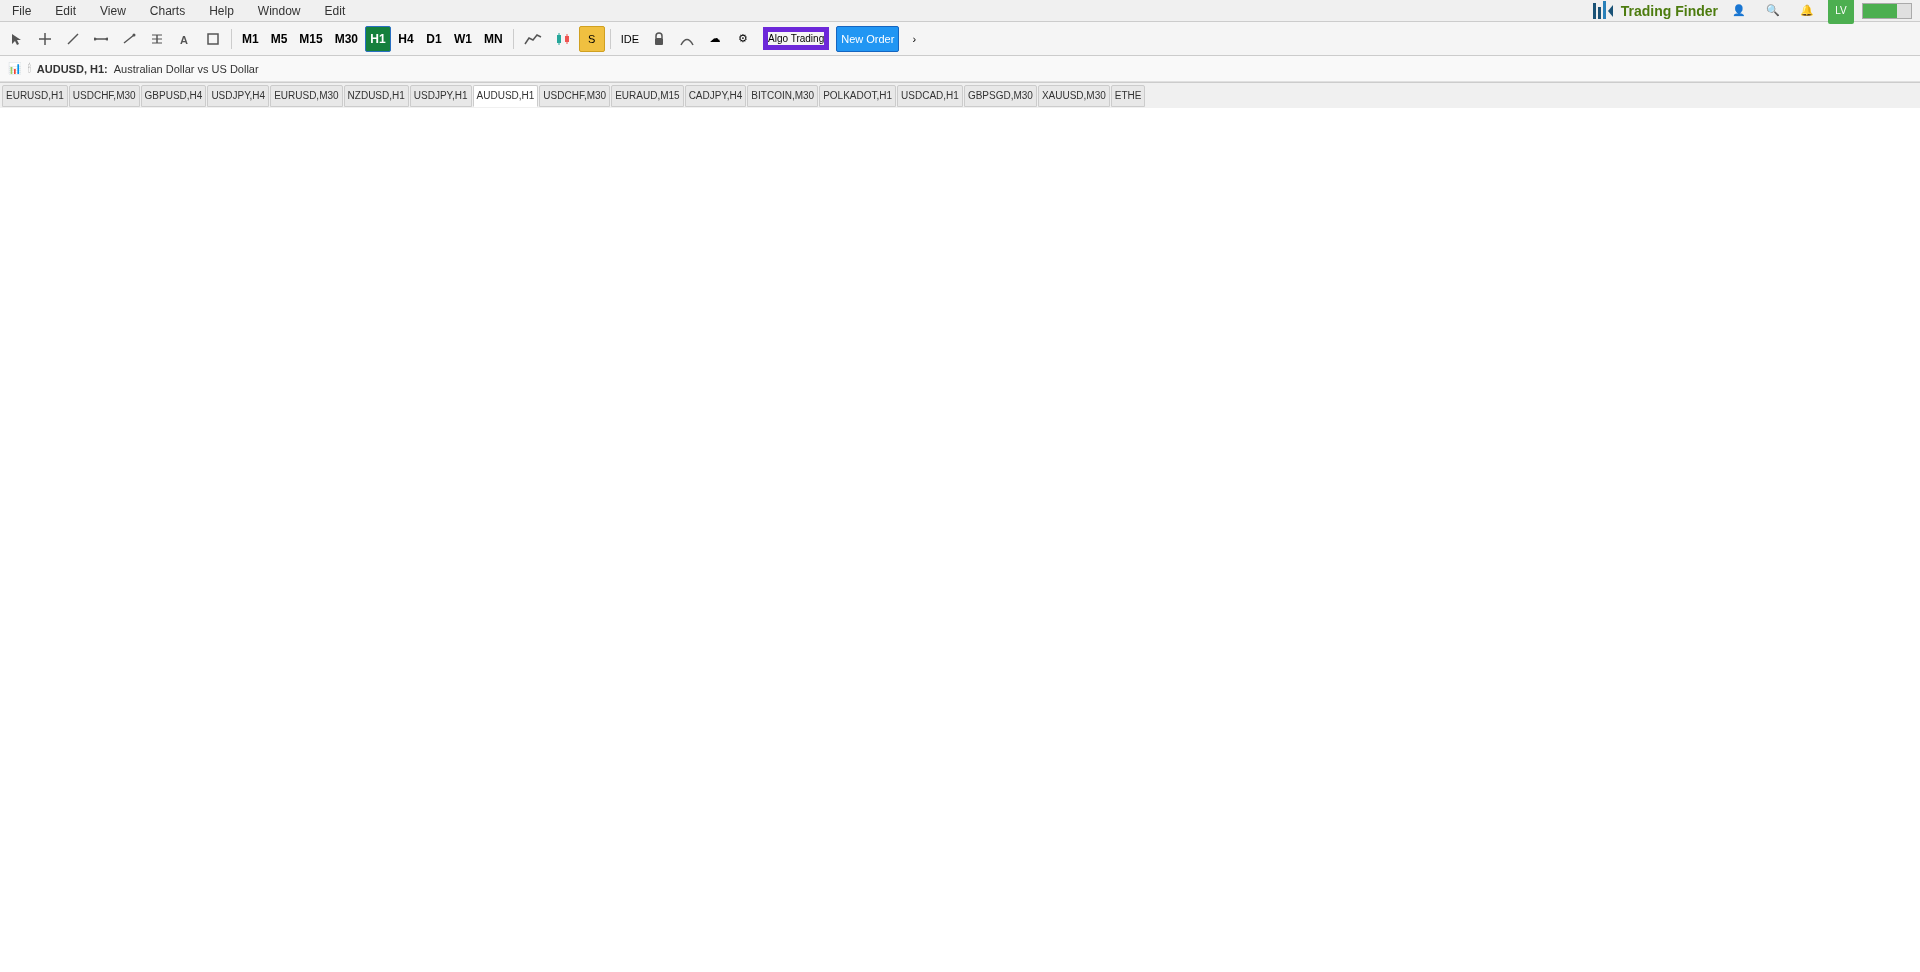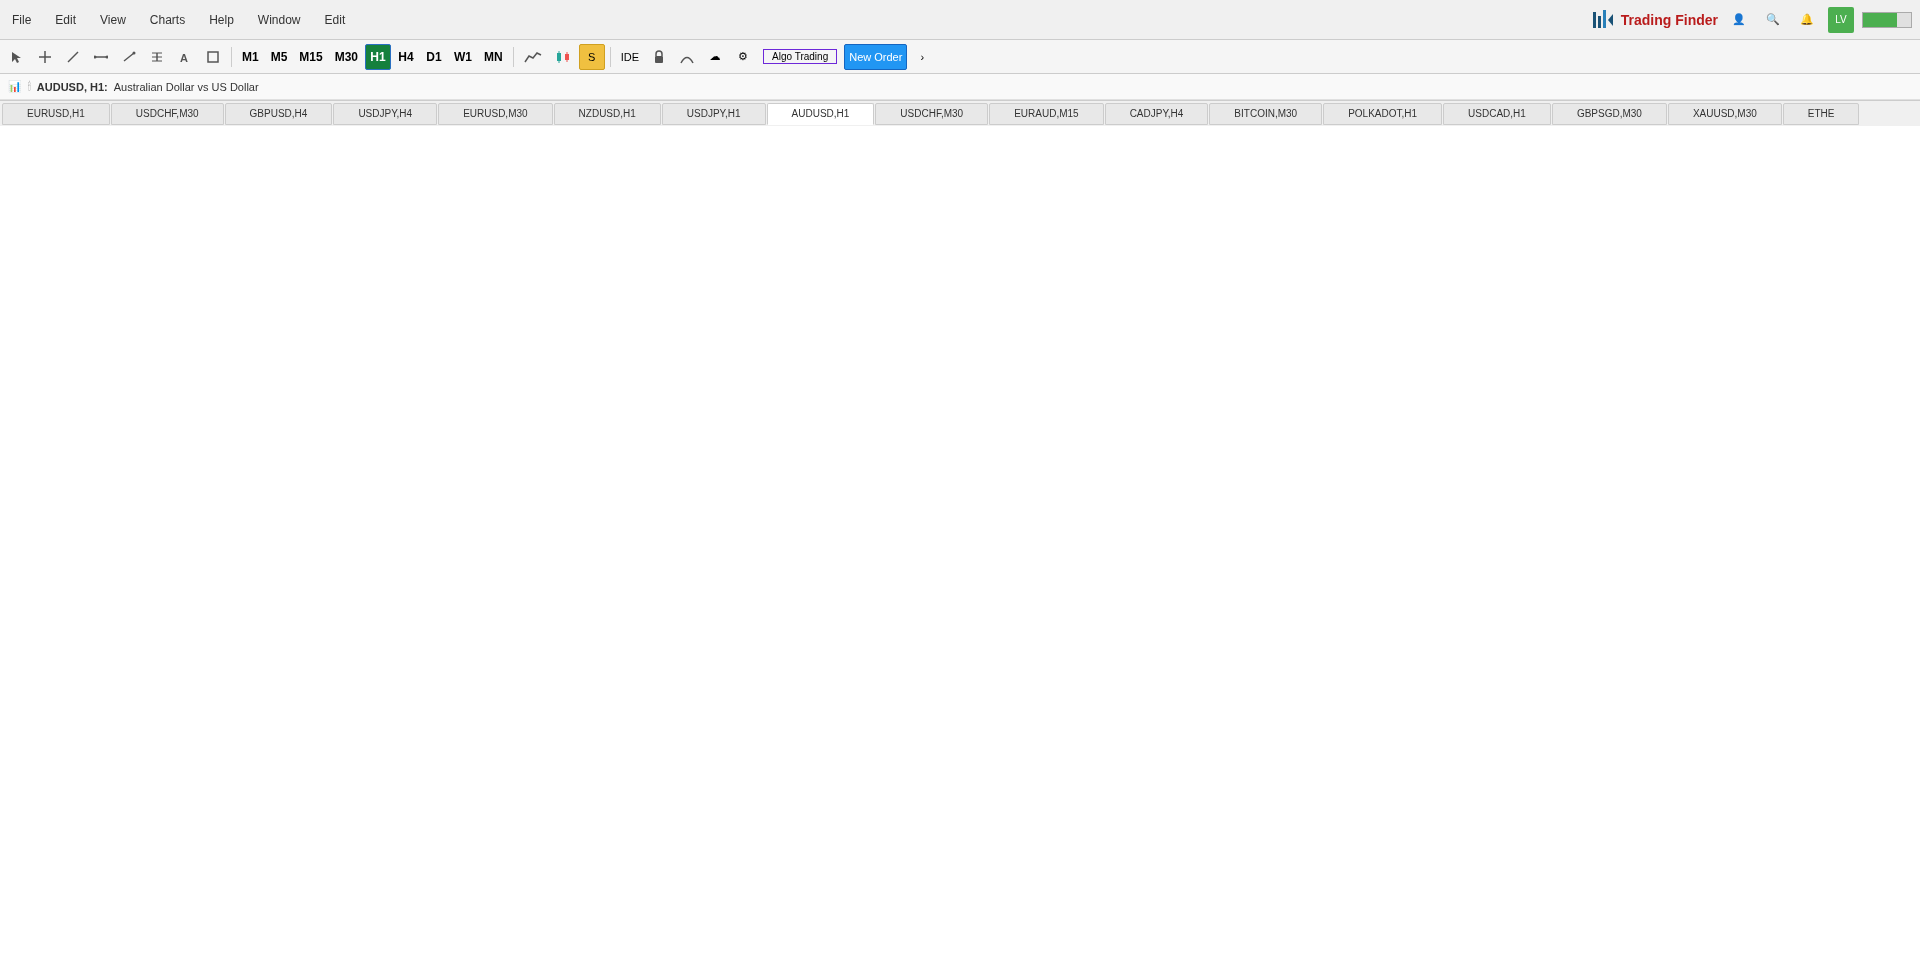--- a/index.html
+++ b/index.html
@@ -1,20 +1,20 @@
 <!DOCTYPE html>
 <html><head>
   <meta charset="utf-8">
   <style>
     * { margin: 0; padding: 0; box-sizing: border-box; }
     body { width: 1920px; height: 972px; overflow: hidden; background: #ffffff; font-family: 'Arial', sans-serif; font-size: 12px; color: #333; }
 
     
     #menu-bar {
-      height: 40px;
+      height: 22px;
       background: #f0f0f0;
       border-bottom: 1px solid #ccc;
       display: flex;
       align-items: center;
       padding: 0 8px;
       gap: 16px;
       font-size: 12px;
     }
     .menu-item { cursor: pointer; padding: 2px 4px; }
 
@@ -51,21 +51,21 @@
       display: flex;
       align-items: center;
       gap: 8px;
     }
     .brand-logo {
       display: flex;
       align-items: center;
       gap: 6px;
       font-weight: bold;
       font-size: 14px;
-      color: #b91c1c;
+      color: #4d7c0f;
     }
 
     
     #symbol-bar {
       height: 26px;
       background: #f9f9f9;
       border-bottom: 1px solid #e0e0e0;
       display: flex;
       align-items: center;
       padding: 0 8px;
@@ -93,21 +93,21 @@
       background: #f0f0f0;
       border-top: 1px solid #ccc;
       display: flex;
       align-items: center;
       overflow: hidden;
       gap: 1px;
       padding: 0 2px;
     }
     .chart-tab {
       height: 22px;
-      padding: 0 24px;
+      padding: 0 3px;
       border: 1px solid #ccc;
       background: #e8e8e8;
       cursor: pointer;
       font-size: 10px;
       display: flex;
       align-items: center;
       white-space: nowrap;
       border-radius: 2px 2px 0 0;
     }
     .chart-tab.active {
@@ -234,21 +234,21 @@
       </svg>
   </button>
   <button class="toolbar-btn">
     <svg width="14" height="14" viewBox="0 0 14 14">
       <path d="M1,13 Q7,2 13,13" fill="none" stroke="#555" stroke-width="1.5"></path>
     </svg>
   </button>
   <button class="toolbar-btn">☁</button>
   <button class="toolbar-btn">⚙</button>
   <button class="toolbar-btn" style="font-size:11px;">
-    <span style="border:1px solid #6d28d9;padding:1px 8px;font-size:10px;">Algo Trading</span>
+    <span style="border:5px solid #6d28d9;padding:1px 0;font-size:10px;">Algo Trading</span>
   </button>
   <button class="toolbar-btn" style="font-size:11px;background:#2196F3;color:white;border-color:#1565C0;justify-content:flex-end;">
     <span>New Order</span>
   </button>
   <button class="toolbar-btn">›</button>
 </div>
 
 <div id="symbol-bar">
   <span style="color:#666;">📊</span>
   <span style="color:#666;">🕯</span>

